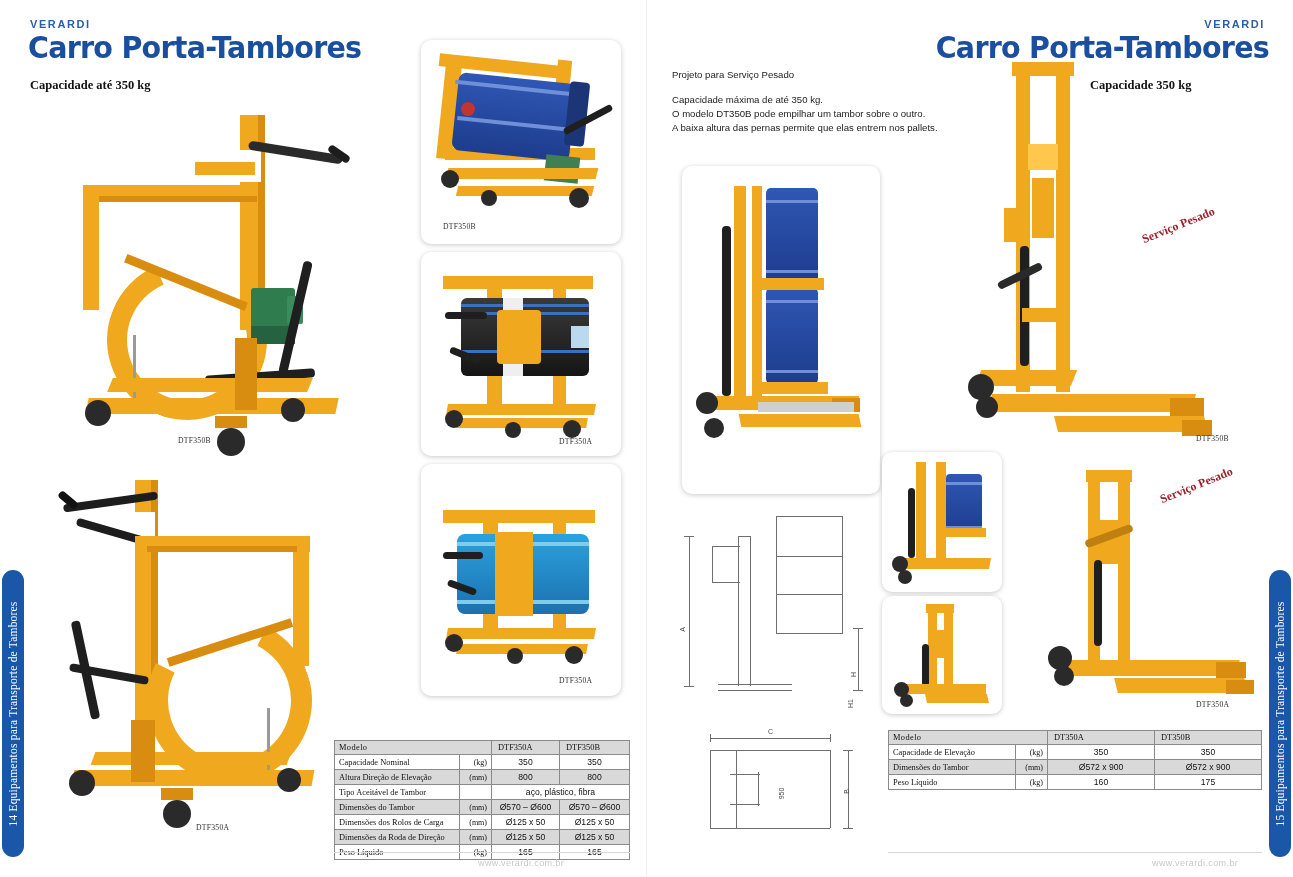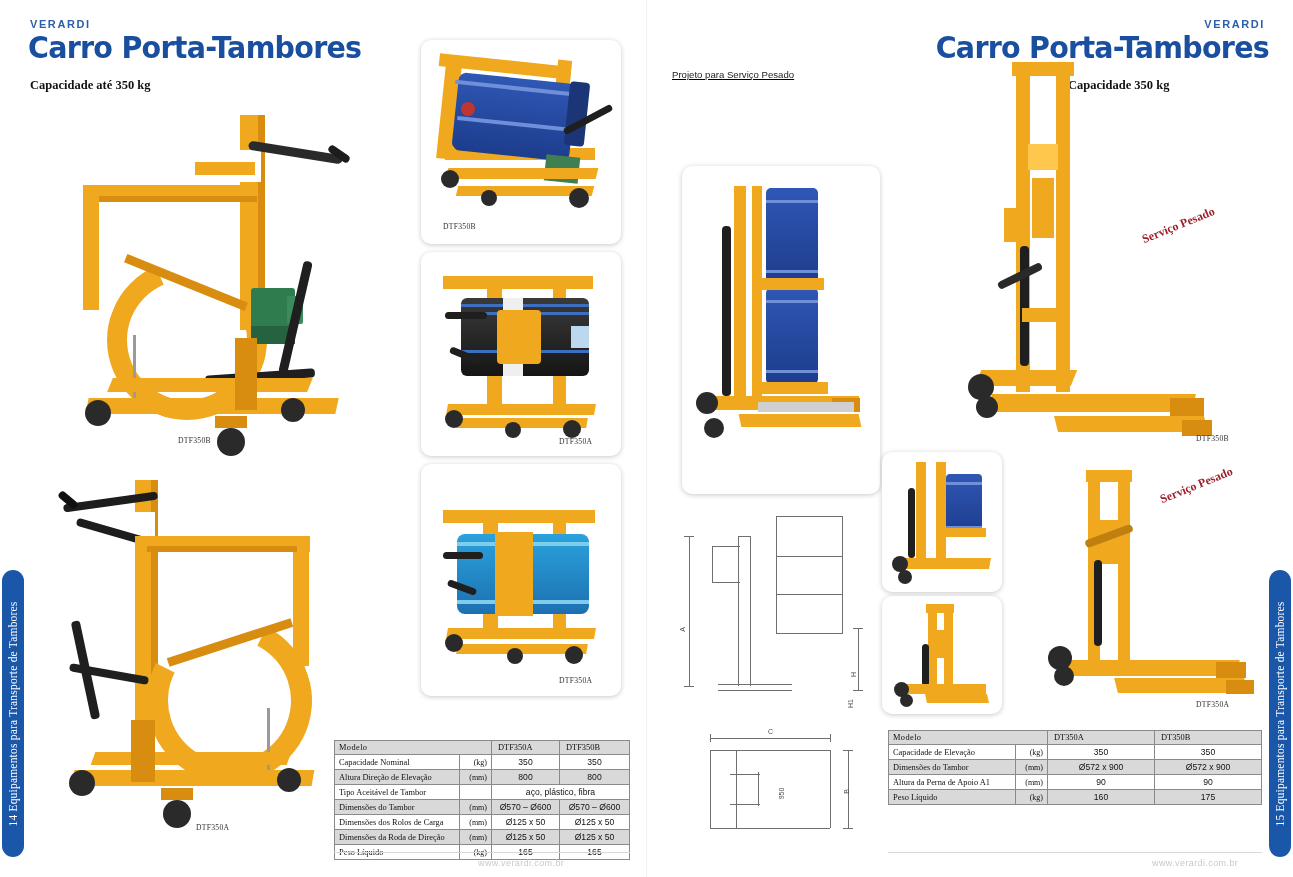--- a/index.html
+++ b/index.html
@@ -320,26 +320,31 @@
 
   <div class="foot-rule" style="left:334px; top:852px; width:296px;"></div>
   <div class="foot-url" style="left:478px; top:858px;">www.verardi.com.br</div>
 
   <div class="ph" style="right:28px; top:18px; text-align:right;">
     <div class="brand">VERARDI</div>
   </div>
   <div class="ph" style="right:24px; top:31px; width:420px; text-align:right;">
     <div class="title r">Carro Porta-Tambores</div>
   </div>
-  <div class="ph" style="left:1068px; top:78px;">
+  <div class="ph" style="left:1090px; top:78px;">
     <div class="subtitle">Capacidade 350 kg</div>
   </div>
 
-  <div class="ph" style="left:672px; top:68px;text-decoration:underline;">
+  <div class="ph" style="left:672px; top:68px;">
     <div class="subtext">Projeto para Serviço Pesado</div>
+  </div>
+  <div class="ph" style="left:672px; top:93px; width:300px;">
+    <div class="subtext">Capacidade máxima de até 350 kg.</div>
+    <div class="subtext">O modelo DT350B pode empilhar um tambor sobre o outro.</div>
+    <div class="subtext">A baixa altura das pernas permite que elas entrem nos pallets.</div>
   </div>
 
   <div class="ph" style="left:960px; top:58px; width:290px; height:390px;">
 
     <div class="ph yl" style="left:56px; top:4px; width:14px; height:330px;"></div>
     <div class="ph yl" style="left:96px; top:4px; width:14px; height:330px;"></div>
     <div class="ph yl" style="left:52px; top:4px; width:62px; height:14px;"></div>
     <div class="ph yl2" style="left:70px; top:18px; width:26px; height:316px; background:#fff;"></div>
     <div class="ph yl" style="left:72px; top:120px; width:22px; height:60px;"></div>
     <div class="ph yl3" style="left:68px; top:86px; width:30px; height:26px;"></div>
@@ -490,26 +495,20 @@
         <td class="val">350</td>
         <td class="val">350</td>
       </tr>
       <tr>
         <td class="lbl">Dimensões do Tambor</td>
         <td class="unit">(mm)</td>
         <td class="val">Ø572 x 900</td>
         <td class="val">Ø572 x 900</td>
       </tr>
       <tr>
-        <td class="lbl">Altura da Perna de Apoio A1</td>
-        <td class="unit">(mm)</td>
-        <td class="val">90</td>
-        <td class="val">90</td>
-      </tr>
-      <tr>
         <td class="lbl">Peso Líquido</td>
         <td class="unit">(kg)</td>
         <td class="val">160</td>
         <td class="val">175</td>
       </tr>
     </tbody>
   </table>
 
   <div class="foot-rule" style="left:888px; top:852px; width:374px;"></div>
   <div class="foot-url" style="left:1152px; top:858px;">www.verardi.com.br</div>

